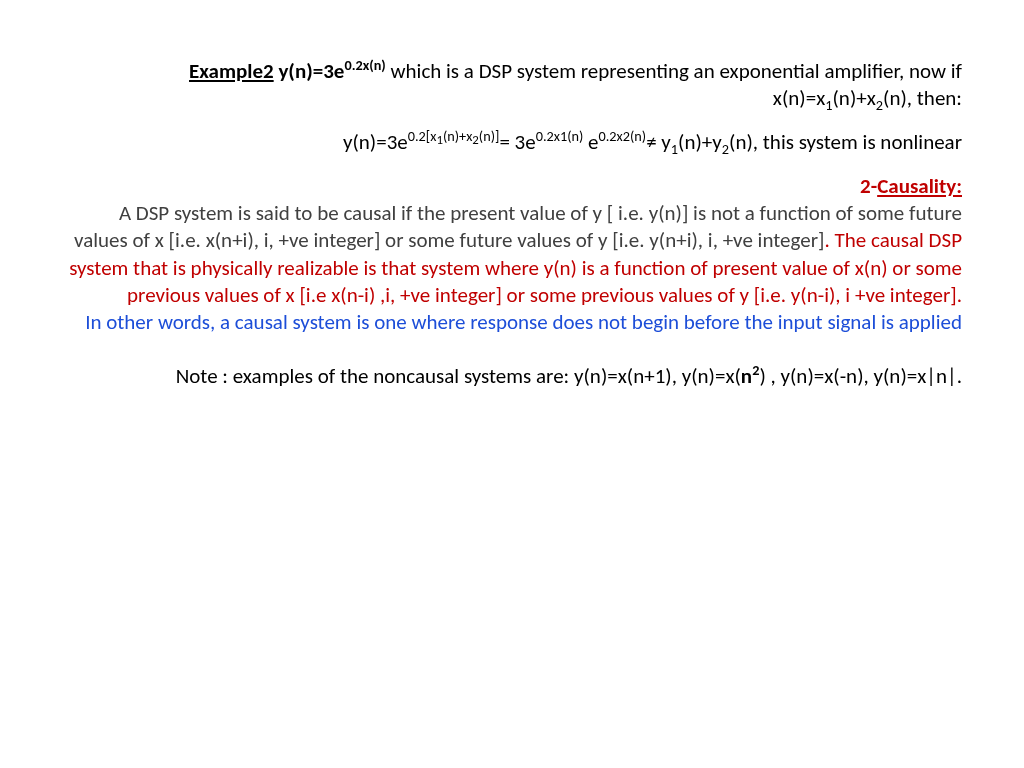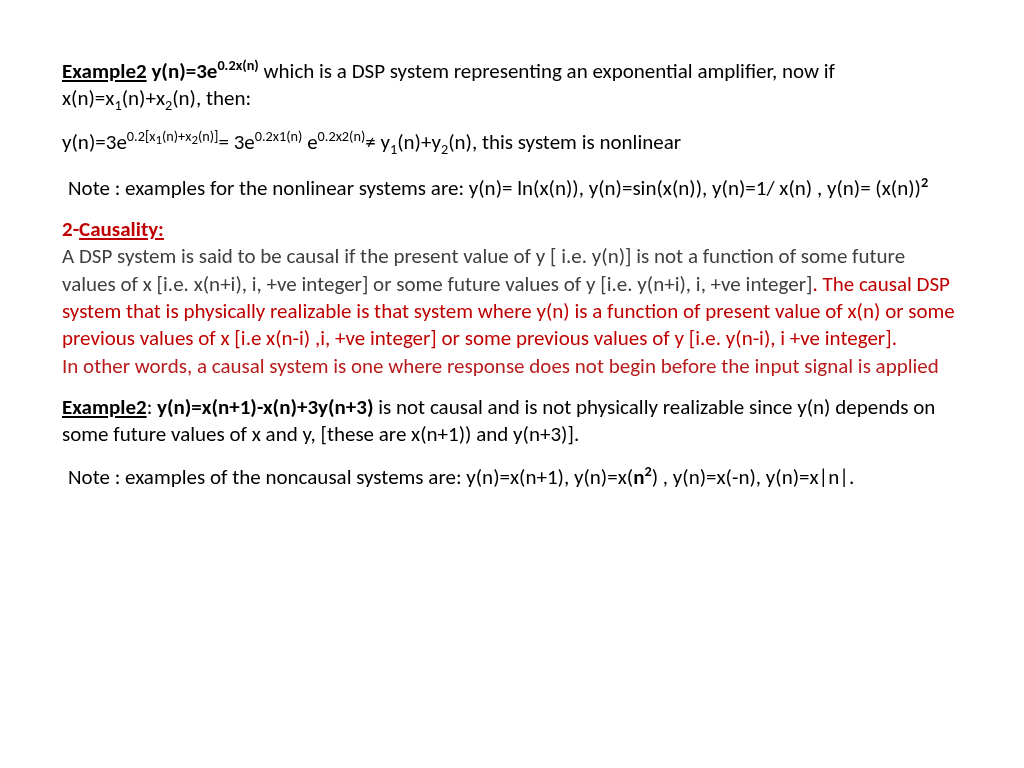--- a/index.html
+++ b/index.html
@@ -13,56 +13,51 @@
     line-height: 1.3;
     color: #000000;
     box-sizing: border-box;
   }
   .slide {
     padding: 56px 62px 40px 62px;
     box-sizing: border-box;
   }
   .para {
     margin-bottom: 12px;
+    text-align: right;
   }
   .u { text-decoration: underline; }
   .b { font-weight: bold; }
   .sup { font-size: 0.68em; vertical-align: super; position: relative; }
   .sub { font-size: 0.68em; vertical-align: sub; position: relative; }
   .red { color: #c00000; }
   .brown { color: #404040; }
-  .black { color: #b91c1c; }
+  .black { color: #1d4ed8; }
   .exp-sub-in-super { font-size: 0.9em; vertical-align: -0.2em; }
   .section { margin-top: 14px; }
 </style>
 </head>
 <body>
 
 <div class="slide">
 
   <div class="para">
     <span class="b u">Example2</span><span class="b"> y(n)=3e</span><span class="b sup">0.2x(n)</span><span> which is a DSP system representing an exponential amplifier, now if  x(n)=x</span><span class="sub">1</span><span>(n)+x</span><span class="sub">2</span><span>(n), then:</span>
   </div>
 
   <div class="para">
     <span>y(n)=3e</span><span class="sup"><span>0.2[x</span><span class="exp-sub-in-super">1</span><span>(n)+x</span><span class="exp-sub-in-super">2</span><span>(n)]</span></span><span>= 3e</span><span class="sup">0.2x1(n)</span><span> e</span><span class="sup">0.2x2(n)</span><span>≠  y</span><span class="sub">1</span><span>(n)+y</span><span class="sub">2</span><span>(n), this system is nonlinear</span>
   </div>
 
-  <div class="para section" style="padding-left:6px;">
-    <span>Note : examples for the nonlinear systems are: y(n)= ln(x(n)), y(n)=sin(x(n)), y(n)=1/ x(n) , y(n)= (x(n))</span><span class="b sup">2</span>
-  </div>
 
   <div class="para section">
     <span class="b red">2-</span><span class="b red u">Causality:</span><br>
     <span class="brown"> A DSP system is said to be causal if the present value of  y [ i.e. y(n)] is not a function of some future values of x [i.e. x(n+i), i, +ve integer] or some future values of y [i.e. y(n+i), i, +ve integer</span><span class="brown">]</span><span class="red">. The causal DSP system that is  physically realizable is that system where y(n) is a function of present value of x(n) or some previous values of x [i.e x(n-i) ,i, +ve integer] or some previous values of y [i.e. y(n-i), i +ve integer].</span><br>
     <span class="black">In other words, a causal system is one where response does not begin before the input signal is applied</span>
   </div>
 
 
-  <div class="para section">
-    <span class="b u">Example2</span><span>: </span><span class="b">y(n)=x(n+1)-x(n)+3y(n+3)</span><span> is not causal and is not physically realizable since y(n) depends on some future values of x and y,   [these are x(n+1)) and  y(n+3)].</span>
-  </div>
 
-  <div class="para" style="padding-left:6px; margin-top:14px;">
+  <div class="para" style="padding-left:6px; margin-top:24px;">
     <span>Note : examples of the noncausal systems are: y(n)=x(n+1), y(n)=x(</span><span class="b">n</span><span class="b sup">2</span><span>) , y(n)=x(-n), y(n)=x|n|.</span>
   </div>
 
 </div>
 
 </body></html>

